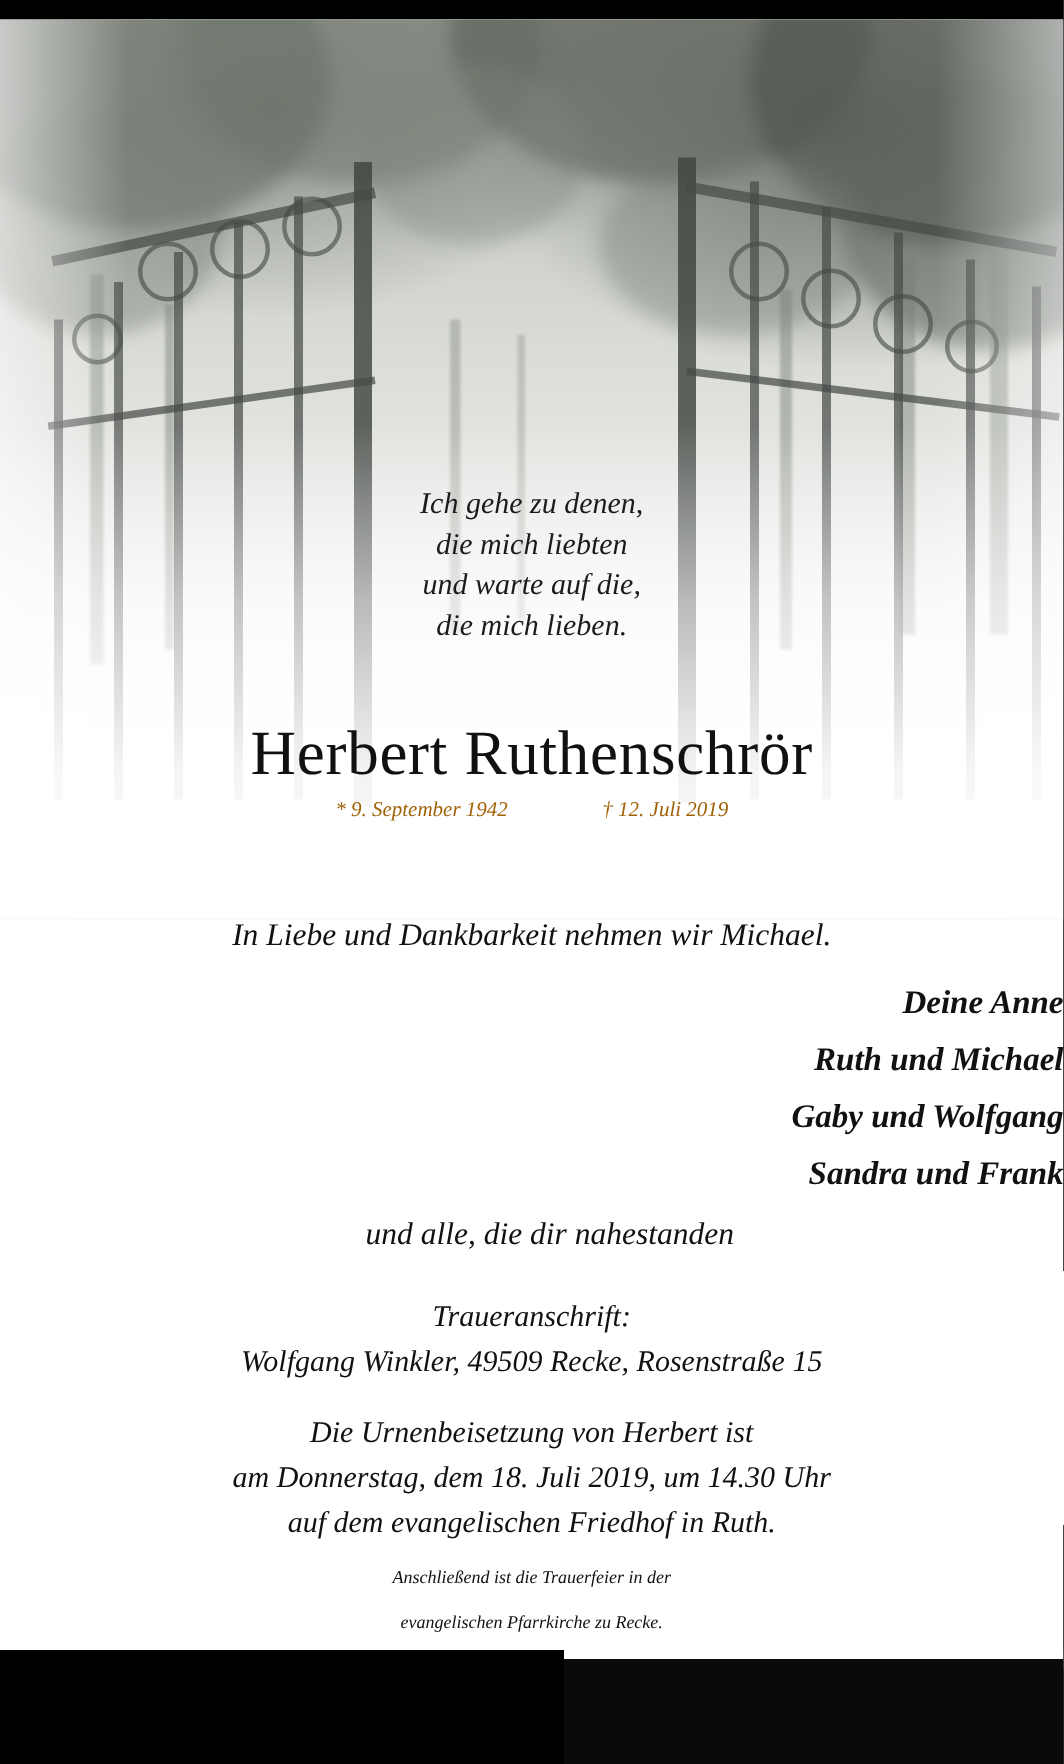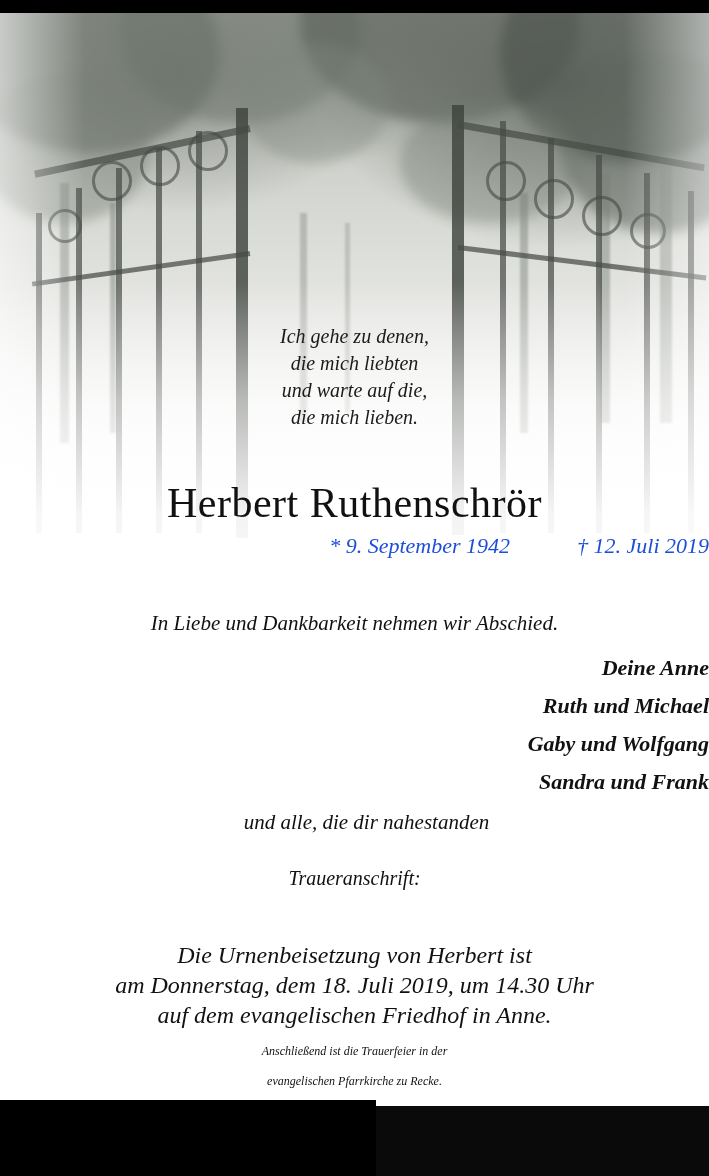--- a/index.html
+++ b/index.html
@@ -112,41 +112,40 @@
     width: 709px;
     font-size: 42px;
     letter-spacing: 0.5px;
     color: #111;
   }
   .dates {
     position: absolute;
     top: 520px;
     left: 0;
     width: 709px;
-    font-size: 22px;
+    font-size: 14px;
     font-style: italic;
-    color: #1d4ed8;
-    text-align: right;
+    color: #a16207;
   }
   .dates .born { display: inline-block; }
   .dates .gap { display: inline-block; width: 56px; }
   .dates .died { display: inline-block; }
 
   .block {
     position: absolute;
     left: 0;
     width: 709px;
     font-style: italic;
     color: #111;
   }
   .intro { top: 598px; font-size: 21px; }
   .family { top: 636px; font-size: 22px; font-weight: bold; line-height: 38px; text-align: right; }
   .others { top: 797px; font-size: 21px; padding-left: 12px; }
   .addr { top: 850px; font-size: 20px; line-height: 30px; }
-  .burial { top: 927px; font-size: 24px; line-height: 30px; }
+  .burial { top: 927px; font-size: 20px; line-height: 30px; }
   .service { top: 1023px; font-size: 12px; line-height: 30px; }
 
   .blackbar-left {
     position: absolute;
     left: 0;
     top: 1100px;
     width: 376px;
     height: 76px;
     background: #000;
   }
@@ -235,39 +234,40 @@
       </div>
 
       <div class="name">Herbert Ruthenschrör</div>
 
       <div class="dates">
         <span class="born">* 9. September 1942</span>
         <span class="gap"></span>
         <span class="died">† 12. Juli 2019</span>
       </div>
 
-      <div class="block intro">In Liebe und Dankbarkeit nehmen wir Abschied.</div>
+      <div class="block intro">In Liebe und Dankbarkeit nehmen wir Michael.</div>
 
       <div class="block family">
         <span class="line">Deine Anne</span>
         <span class="line">Ruth und Michael</span>
         <span class="line">Gaby und Wolfgang</span>
         <span class="line">Sandra und Frank</span>
       </div>
 
       <div class="block others">und alle, die dir nahestanden</div>
 
       <div class="block addr">
         <span class="line">Traueranschrift:</span>
+        <span class="line">Wolfgang Winkler, 49509 Recke, Rosenstraße 15</span>
       </div>
 
       <div class="block burial">
         <span class="line">Die Urnenbeisetzung von Herbert ist</span>
         <span class="line">am Donnerstag, dem 18. Juli 2019, um 14.30 Uhr</span>
-        <span class="line">auf dem evangelischen Friedhof in Anne.</span>
+        <span class="line">auf dem evangelischen Friedhof in Ruth.</span>
       </div>
 
       <div class="block service">
         <span class="line">Anschließend ist die Trauerfeier in der</span>
         <span class="line">evangelischen Pfarrkirche zu Recke.</span>
       </div>
 
     </div>
   </div>
 

